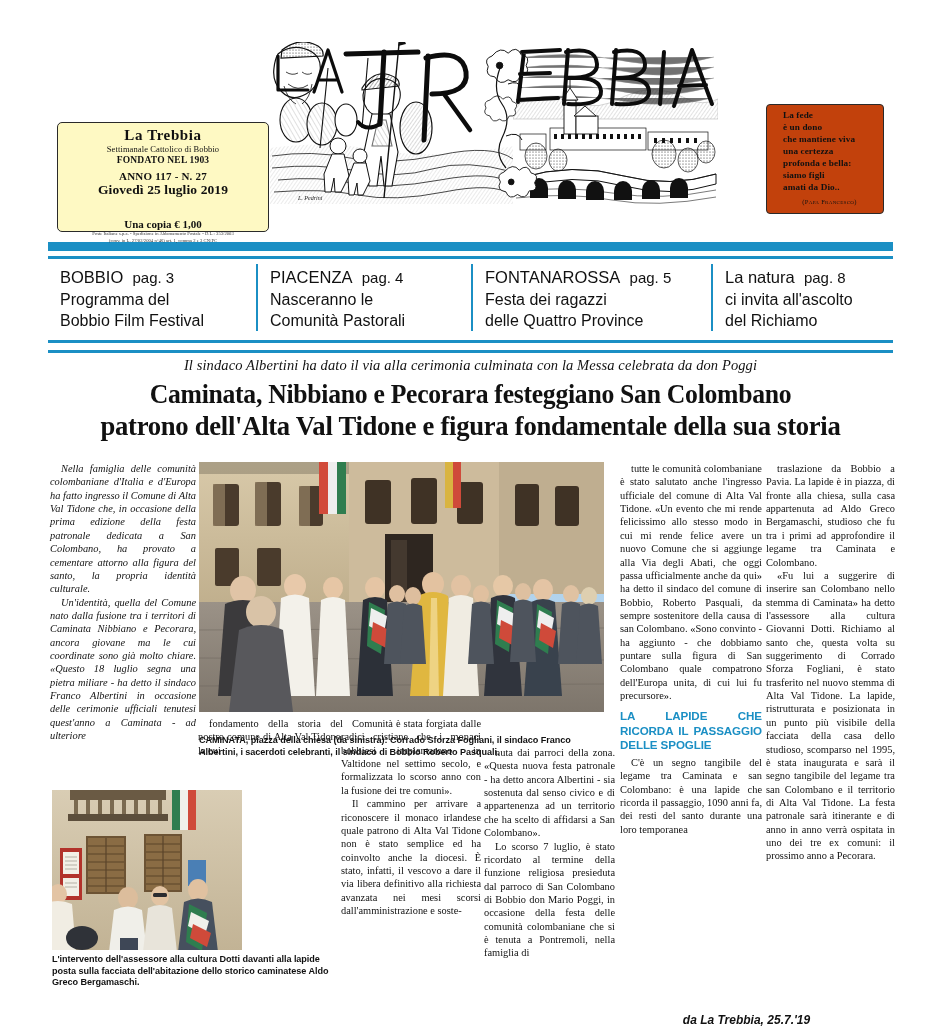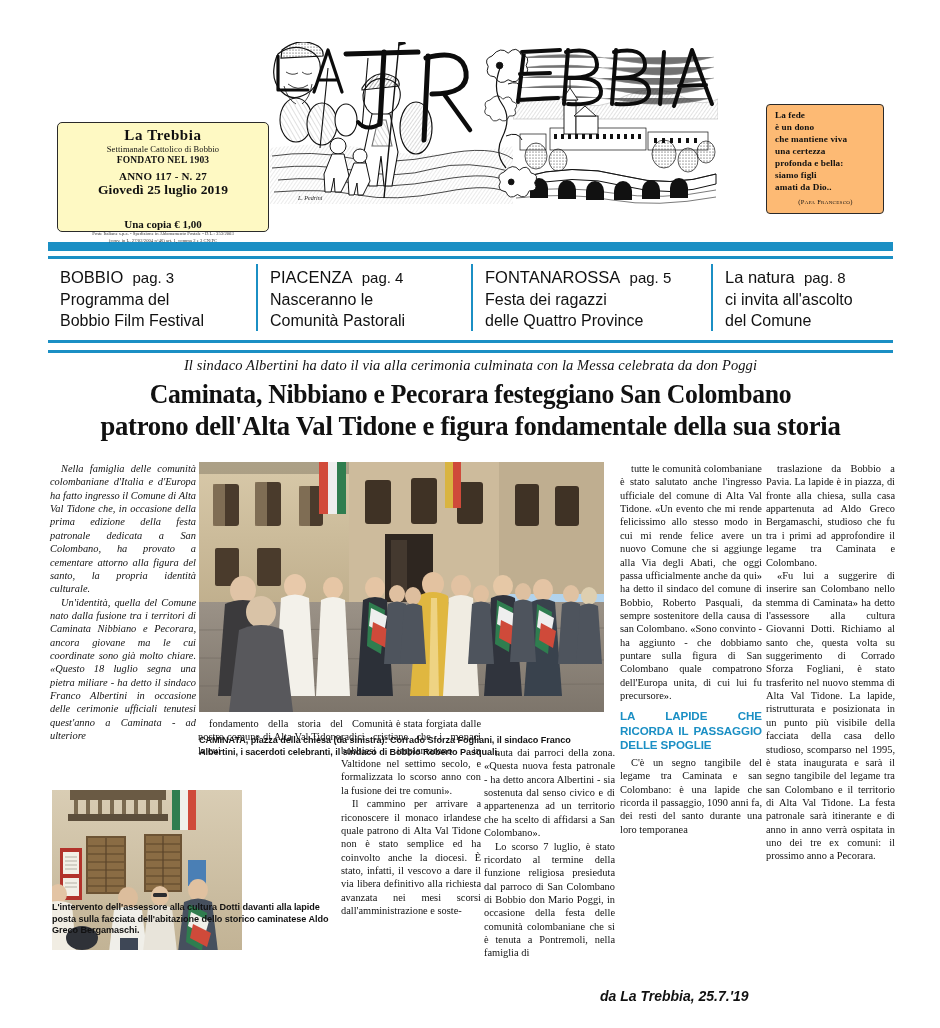--- a/index.html
+++ b/index.html
@@ -23,22 +23,22 @@
   .logo-price{font-size:11px;font-weight:bold;margin-top:20px;line-height:1.2;}
   .logo-fine{font-size:4.6px;line-height:1.5;color:#333;letter-spacing:.05px;
              transform:scale(1,1.05);}
 
   
   .art{position:absolute;left:268px;top:28px;width:455px;height:190px;}
   .art svg{display:block;}
 
   
   .pope{position:absolute;left:766px;top:104px;width:118px;height:110px;
-        border:1px solid #2a2a2a;border-radius:4px;background:#fdba74;
-        box-sizing:border-box;padding:5px 7px 4px 8px;z-index:6;}
+        border:1px solid #2a2a2a;border-radius:4px;background:#c2410c;
+        box-sizing:border-box;padding:5px 7px 4px 16px;z-index:6;}
   .pope p{margin:0;font-size:9.2px;line-height:1.3;font-weight:bold;
           font-family:"Liberation Serif",serif;letter-spacing:.1px;}
   .pope .src{margin-top:4px;text-align:center;font-size:6.6px;font-weight:normal;
              letter-spacing:.3px;font-variant:small-caps;}
 
   
   .rule{position:absolute;background:#1b8fc4;}
   .rule-thick{left:48px;width:845px;height:9px;top:242px;}
   .rule-thin{left:48px;width:845px;height:3px;top:256px;}
   .rule-bottom{left:48px;width:845px;height:3px;top:340px;background:#1b8fc4;}
@@ -78,25 +78,25 @@
            font-weight:bold;font-size:11.6px;line-height:1.22;
            letter-spacing:-.1px;margin:7px 0 4px;text-indent:0 !important;}
 
   
   .photo{position:absolute;overflow:hidden;background:#9ab;}
   .ph1{left:199px;top:462px;width:405px;height:250px;}
   .ph2{left:52px;top:790px;width:190px;height:160px;}
   .cap{position:absolute;font-family:"Liberation Sans",sans-serif;
        font-weight:bold;font-size:9.1px;line-height:1.28;letter-spacing:-.05px;}
   .cap1{left:199px;top:717px;width:408px;margin-top:18px;}
-  .cap2{left:52px;top:902px;width:292px;}
-
-  .credit{position:absolute;left:600px;top:988px;width:293px;
+  .cap2{left:52px;top:954px;width:292px;}
+
+  .credit{position:absolute;left:600px;top:1013px;width:293px;text-align:center;
           font-family:"Liberation Sans",sans-serif;font-weight:bold;
-          font-style:italic;font-size:14px;}
+          font-style:italic;font-size:12px;}
 
   .photo svg{display:block;width:100%;height:100%;}
 </style>
 </head>
 <body>
 
 <div class="page">
 
   <div class="masthead">
 
@@ -345,21 +345,21 @@
       <div class="idx-l2">Comunità Pastorali</div>
     </div>
     <div class="idx i2">
       <div class="idx-l1"><span>FONTANAROSSA</span>&nbsp;&nbsp;<span class="pg">pag. 5</span></div>
       <div class="idx-l2">Festa dei ragazzi</div>
       <div class="idx-l2">delle Quattro Province</div>
     </div>
     <div class="idx i3">
       <div class="idx-l1"><span>La natura</span>&nbsp;&nbsp;<span class="pg">pag. 8</span></div>
       <div class="idx-l2">ci invita all'ascolto</div>
-      <div class="idx-l2">del Comune</div>
+      <div class="idx-l2">del Richiamo</div>
     </div>
   </div>
 
   <div class="rule rule-bottom"></div>
   <div class="rule rule-head"></div>
 
   <div class="kicker">Il sindaco Albertini ha dato il via alla cerimonia culminata con la Messa celebrata da don Poggi</div>
   <div class="headline">
     <span>Caminata, Nibbiano e Pecorara festeggiano San Colombano</span>
     <span class="l2">patrono dell'Alta Val Tidone e figura fondamentale della sua storia</span>

